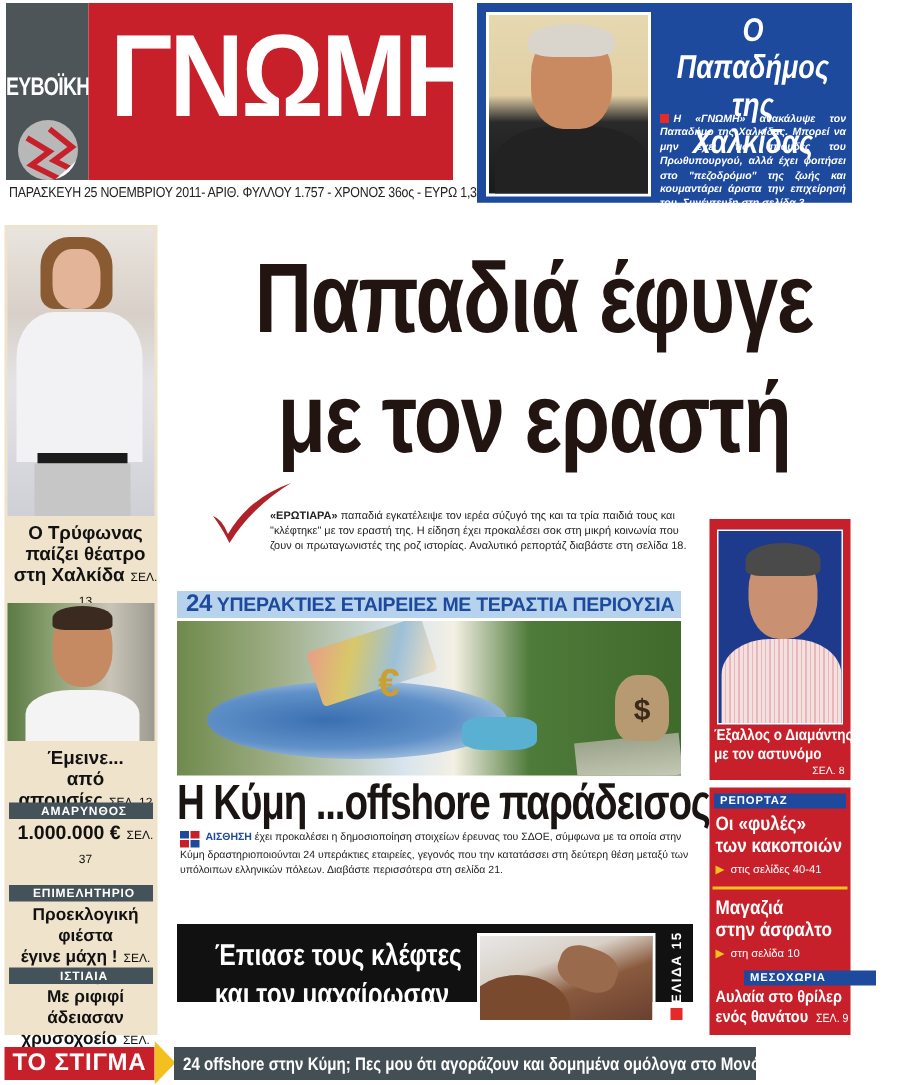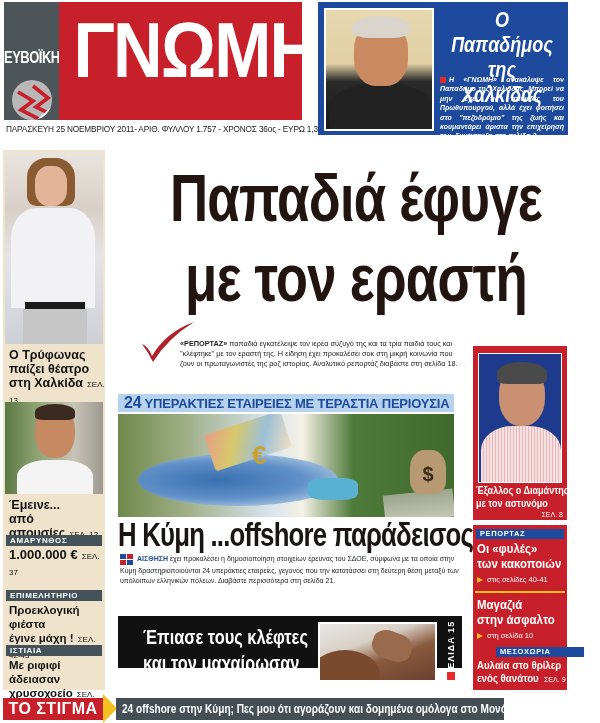--- a/index.html
+++ b/index.html
@@ -20,21 +20,21 @@
   .promo { left: 318px; top: 2px; width: 250px; height: 133px; background: #1d4a9c; border: 1px solid #1d4a9c; font-style: italic; }
   .promo-photo { position: absolute; left: 5px; top: 5px; width: 110px; height: 123px; background: linear-gradient(180deg,#e6d8b0 0%, #e2cfa4 45%, #2a2a2a 60%, #1a1a1a 100%); border: 2px solid #fff; overflow: hidden; }
   .promo-photo .head { position: absolute; left: 28px; top: 10px; width: 54px; height: 66px; border-radius: 45% 45% 40% 40%; background: #c98a62; }
   .promo-photo .hair { position: absolute; left: 26px; top: 6px; width: 58px; height: 22px; border-radius: 50% 50% 30% 30%; background: #d9d4cc; }
   .promo-photo .body { position: absolute; left: 4px; top: 74px; width: 102px; height: 60px; border-radius: 40% 40% 0 0; background: #222; }
   .promo-title { position: absolute; left: 118px; top: 4px; width: 130px; text-align: center; color: #fff; font-weight: bold; font-size: 22px; line-height: 25px; transform: scaleX(0.82); transform-origin: center; }
   .promo-text { position: absolute; left: 121px; top: 72px; width: 124px; color: #fff; font-size: 7px; line-height: 9.4px; font-weight: bold; text-align: justify; }
   .bullet-red { display: inline-block; width: 6px; height: 6px; background: #e52a2a; margin-right: 3px; vertical-align: middle; }
 
   
-  .leftcol { left: 3px; top: 150px; width: 102px; height: 540px; background: #efe3cc; }
+  .leftcol { left: 3px; top: 150px; width: 102px; height: 540px; background: #efe3cc; text-align: center; }
   .photo-tryfonas { position: absolute; left: 2px; top: 2px; width: 98px; height: 192px; background: linear-gradient(180deg,#e9e4de 0%, #d8d0c8 30%, #e4e4e8 55%, #cfd0d6 100%); overflow: hidden; }
   .photo-tryfonas .hair { position: absolute; left: 22px; top: 6px; width: 48px; height: 48px; border-radius: 40% 40% 20% 20%; background: #8a5a32; }
   .photo-tryfonas .face { position: absolute; left: 30px; top: 14px; width: 32px; height: 40px; border-radius: 40%; background: #e3b498; }
   .photo-tryfonas .shirt { position: absolute; left: 6px; top: 56px; width: 84px; height: 100px; border-radius: 30% 30% 0 0; background: #f2f2f4; }
   .photo-tryfonas .belt { position: absolute; left: 20px; top: 150px; width: 60px; height: 7px; background: #1b1b1b; }
   .photo-tryfonas .pants { position: absolute; left: 18px; top: 157px; width: 64px; height: 40px; background: #c6c6c6; }
   .cap { position: absolute; left: 6px; color: #111; font-weight: bold; font-size: 12.5px; line-height: 14px; }
   .sel { font-weight: normal; font-size: 8px; margin-left: 4px; }
   .photo-man2 { position: absolute; left: 2px; top: 252px; width: 98px; height: 92px; background: linear-gradient(90deg,#5b7a44 0%, #8aa070 30%, #c9c4b8 70%, #9c9a90 100%); overflow: hidden; }
   .photo-man2 .face { position: absolute; left: 30px; top: 4px; width: 40px; height: 52px; border-radius: 45%; background: #c58a62; }
@@ -171,21 +171,21 @@
 </div>
 
 <div class="abs headline">
   <div style="line-height:96px;height:90px;">Παπαδιά έφυγε</div>
   <div style="line-height:76px;">με τον εραστή</div>
 </div>
 <svg class="abs check" viewBox="0 0 60 40">
   <path d="M4 22 Q10 24 14 34 Q28 10 56 0 Q30 16 15 40 Q10 30 4 22 Z" fill="#b0212a"></path>
 </svg>
 <div class="abs lead-text">
-  <span class="tag">«ΡΕΠΟΡΤΑΖ»</span><span> παπαδιά εγκατέλειψε τον ιερέα σύζυγό της και τα τρία παιδιά τους και "κλέφτηκε" με τον εραστή της. Η είδηση έχει προκαλέσει σοκ στη μικρή κοινωνία που ζουν οι πρωταγωνιστές της ροζ ιστορίας. Αναλυτικό ρεπορτάζ διαβάστε στη σελίδα 18.</span>
+  <span class="tag">«ΕΡΩΤΙΑΡΑ»</span><span> παπαδιά εγκατέλειψε τον ιερέα σύζυγό της και τα τρία παιδιά τους και "κλέφτηκε" με τον εραστή της. Η είδηση έχει προκαλέσει σοκ στη μικρή κοινωνία που ζουν οι πρωταγωνιστές της ροζ ιστορίας. Αναλυτικό ρεπορτάζ διαβάστε στη σελίδα 18.</span>
 </div>
 
 <div class="abs off-bar">
   <span class="num">24</span><span> ΥΠΕΡΑΚΤΙΕΣ ΕΤΑΙΡΕΙΕΣ ΜΕ ΤΕΡΑΣΤΙΑ ΠΕΡΙΟΥΣΙΑ</span>
 </div>
 <div class="abs off-photo">
   <div class="sea"></div>
   <div class="pool"></div>
   <div class="bills"></div>
   <div class="euro">€</div>

